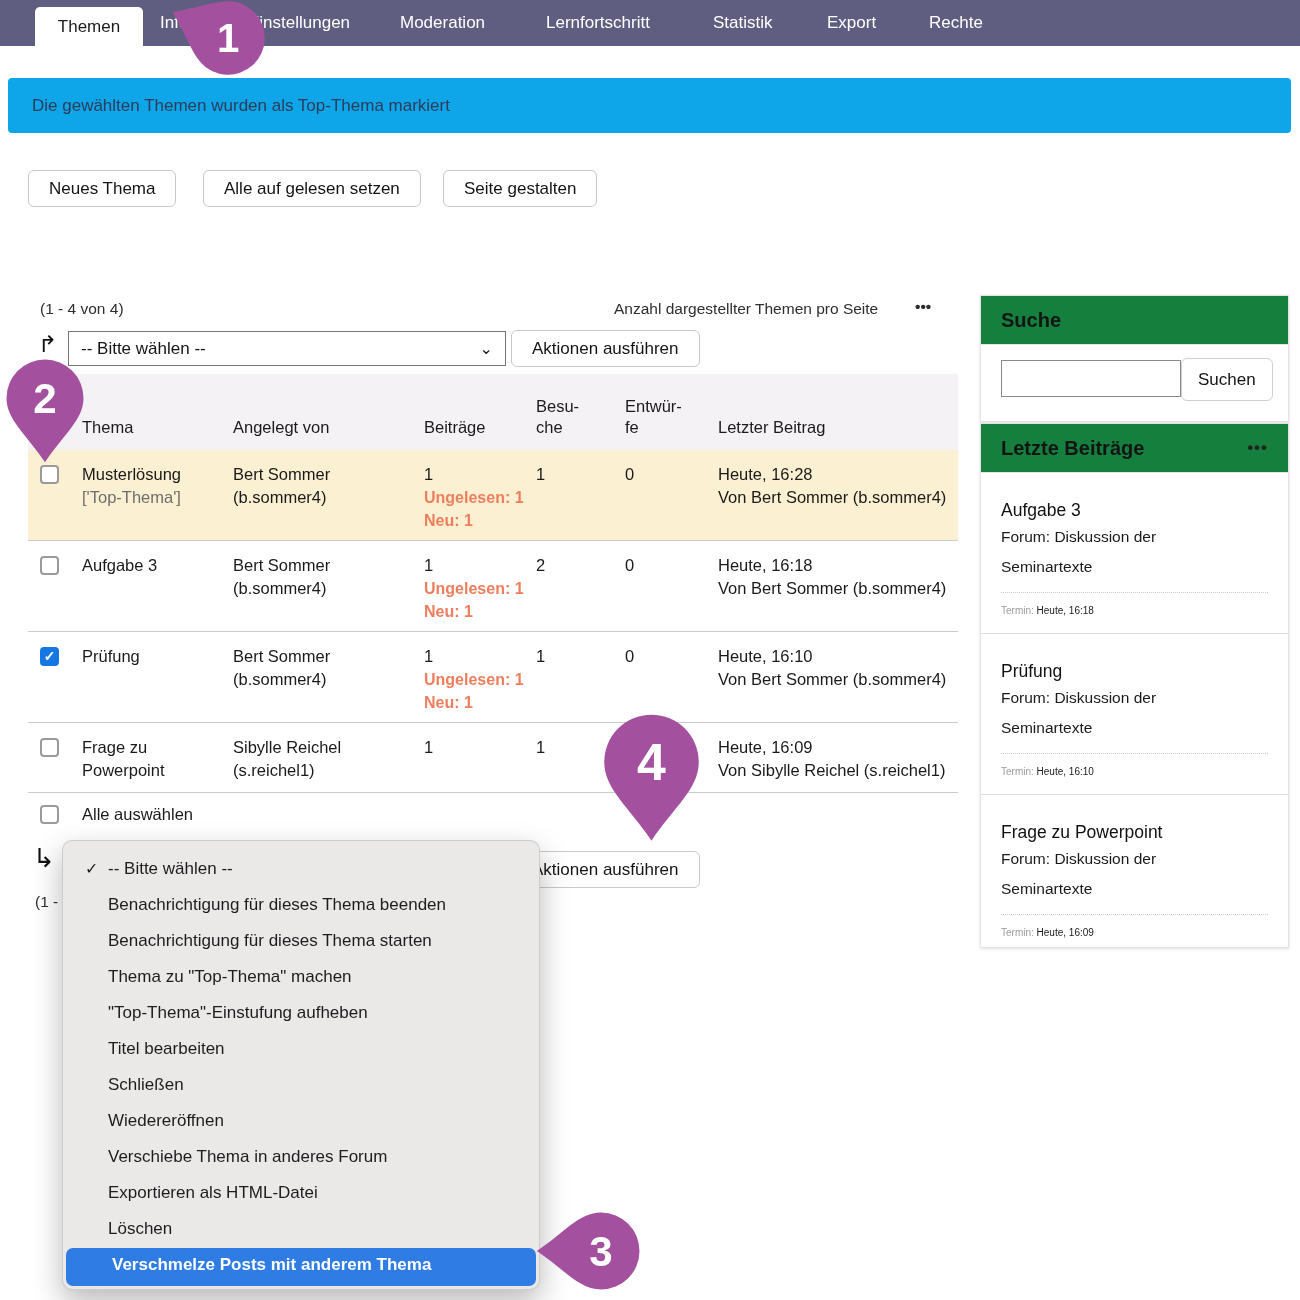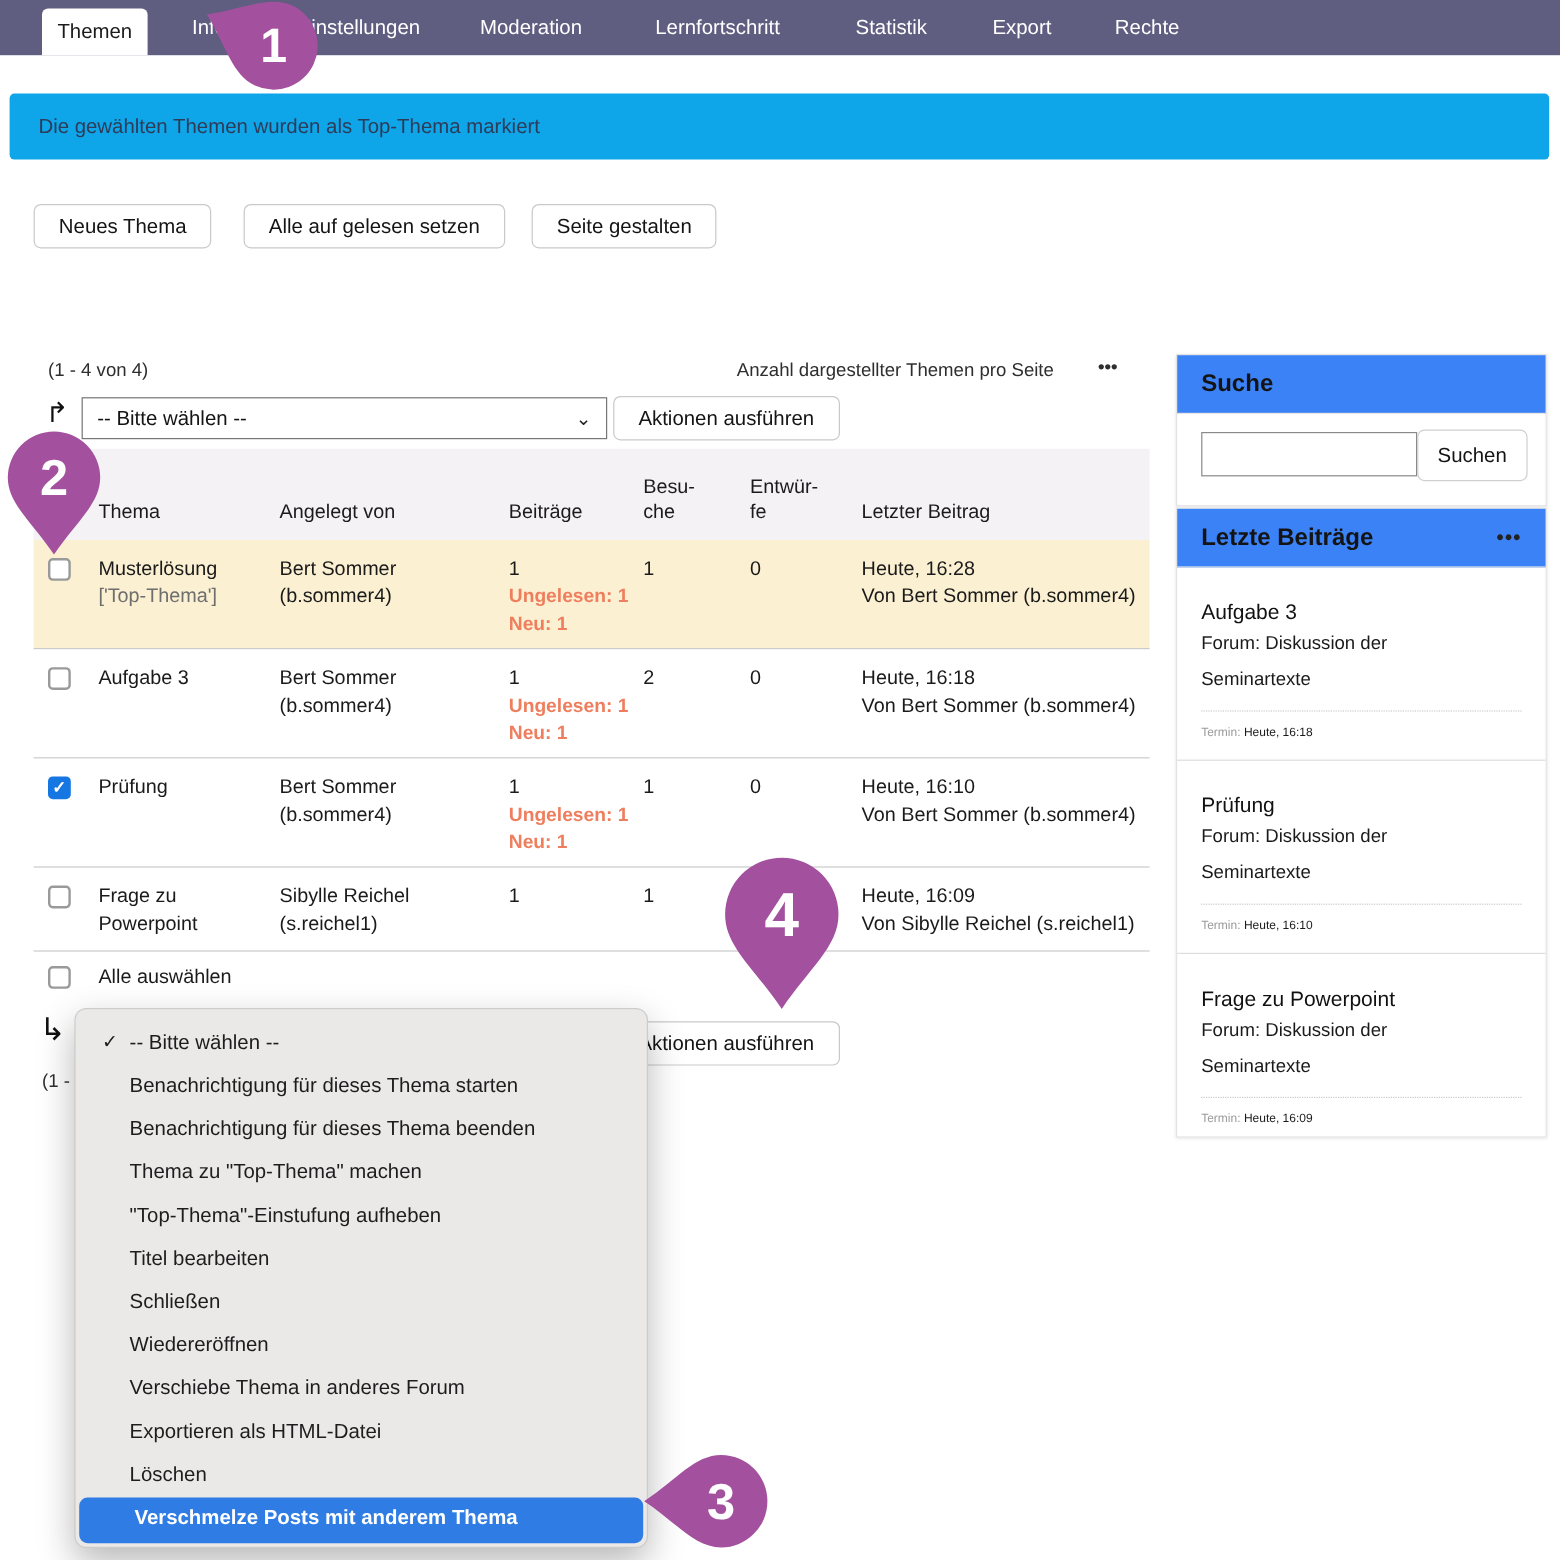--- a/index.html
+++ b/index.html
@@ -2,21 +2,21 @@
 <html><head>
 <meta charset="utf-8">
 <style>
   html,body{margin:0;padding:0;background:#fff;}
   #app{position:relative;width:1300px;height:1300px;overflow:hidden;background:#fff;
        font-family:"Liberation Sans",sans-serif;color:#1a1a1a;}
 
   
   .navbar{position:absolute;left:0;top:0;width:1300px;height:46px;background:#5f5d80;}
   .tab{position:absolute;top:0;height:46px;display:flex;align-items:center;color:#fff;font-size:17px;cursor:pointer;}
-  .tab-active{position:absolute;left:35px;top:7px;width:88px;height:39px;background:#fff;
+  .tab-active{position:absolute;left:35px;top:7px;width:108px;height:39px;background:#fff;
       border-radius:5px 5px 0 0;display:flex;align-items:center;justify-content:center;
       color:#1c1c1c;font-size:17px;}
 
   
   .banner{position:absolute;left:8px;top:78px;width:1283px;height:55px;background:#0ea5e9;border-radius:4px;
       display:flex;align-items:center;padding-left:24px;box-sizing:border-box;color:#2d3c59;font-size:17px;}
 
   
   .btn{position:absolute;height:37px;background:#fff;border:1px solid #c9c9c9;border-radius:6px;
       font-size:17px;color:#141414;display:flex;align-items:center;padding:0 20px;box-sizing:border-box;cursor:pointer;}
@@ -60,21 +60,21 @@
       z-index:5;padding-top:10px;box-sizing:border-box;}
   .mi{position:relative;height:36px;line-height:36px;padding-left:45px;font-size:17px;color:#1d1d1f;
       white-space:nowrap;cursor:pointer;}
   .mi .chk{position:absolute;left:22px;width:18px;font-size:16px;}
   .mi.sel{background:#2e7ce4;color:#fff;font-weight:700;margin:1px 3px 0;padding-left:46px;
       height:38px;line-height:34px;border-radius:7px;}
 
   
   .panel{position:absolute;left:980px;width:309px;background:#fff;border:1px solid #e3e3e3;
       box-shadow:0 1px 3px rgba(0,0,0,0.12);box-sizing:border-box;}
-  .panel-h{height:48px;background:#3b82f6;border-bottom:1px solid #e6e6e6;display:flex;align-items:center;
+  .panel-h{height:48px;background:#15803d;border-bottom:1px solid #e6e6e6;display:flex;align-items:center;
       padding:0 20px;font-size:20px;font-weight:700;color:#141414;}
   .panel-h .more{margin-left:auto;font-size:17px;font-weight:700;color:#222;letter-spacing:1px;cursor:pointer;}
   #search-panel{top:295px;height:127px;}
   .search-input{position:absolute;left:20px;top:64px;width:180px;height:37px;border:1px solid #8a8a8a;
       font-size:16px;padding:0 8px;box-sizing:border-box;font-family:"Liberation Sans",sans-serif;}
   .search-btn{position:absolute;left:200px;top:62px;height:41px;padding:0 16px;background:#fff;
       border:1px solid #cfcfcf;border-radius:6px;font-size:17px;color:#141414;display:flex;align-items:center;cursor:pointer;}
   #recent-panel{top:423px;height:525px;}
   .entry{padding:25px 20px 17px;border-bottom:1px solid #ddd;}
   .entry:last-child{border-bottom:none;}
@@ -221,22 +221,22 @@
 
   <span class="indent-arrow">↳</span>
   <span class="small-text" style="left:35px;top:893px">(1 - 4 von 4)</span>
   <div class="btn z1" style="left:511px;top:851px">Aktionen ausführen</div>
 
   <div class="menu">
     <div class="mi">
       <span class="chk">✓</span>
       <span>-- Bitte wählen --</span>
     </div>
+    <div class="mi"><span>Benachrichtigung für dieses Thema beenden</span></div>
     <div class="mi"><span>Benachrichtigung für dieses Thema starten</span></div>
-    <div class="mi"><span>Benachrichtigung für dieses Thema beenden</span></div>
     <div class="mi"><span>Thema zu "Top-Thema" machen</span></div>
     <div class="mi"><span>"Top-Thema"-Einstufung aufheben</span></div>
     <div class="mi"><span>Titel bearbeiten</span></div>
     <div class="mi"><span>Schließen</span></div>
     <div class="mi"><span>Wiedereröffnen</span></div>
     <div class="mi"><span>Verschiebe Thema in anderes Forum</span></div>
     <div class="mi"><span>Exportieren als HTML-Datei</span></div>
     <div class="mi"><span>Löschen</span></div>
     <div class="mi sel"><span>Verschmelze Posts mit anderem Thema</span></div>
   </div>

